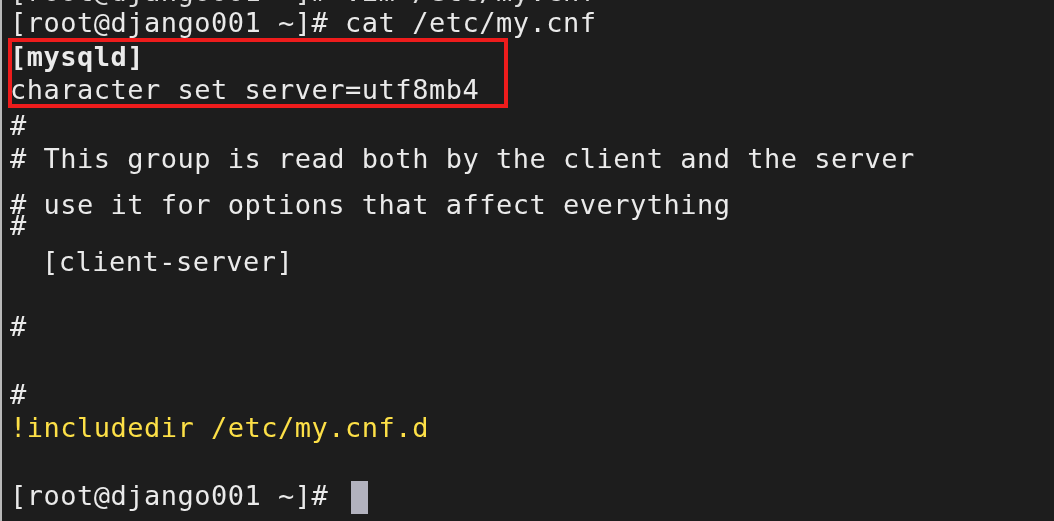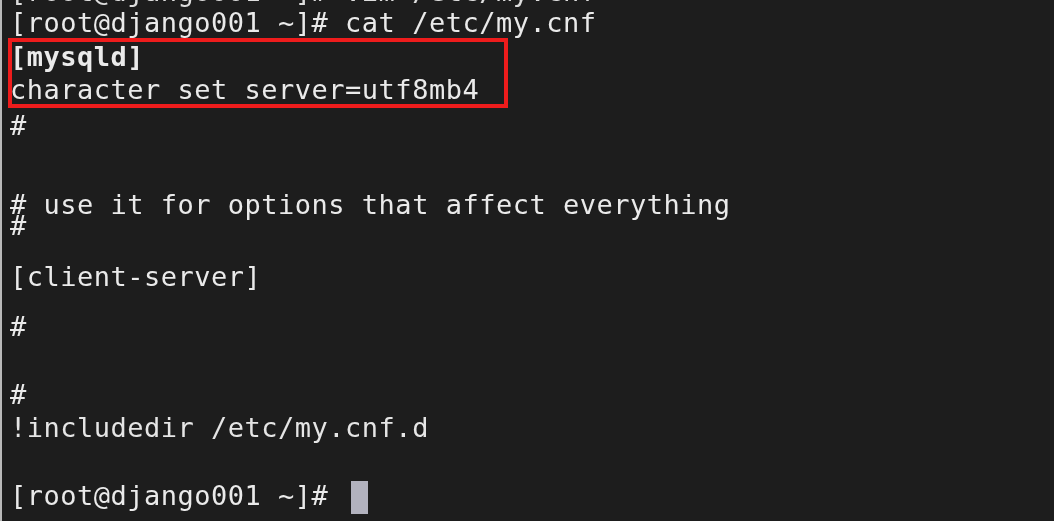--- a/index.html
+++ b/index.html
@@ -40,21 +40,21 @@
     left: 10px;
     height: 33px;
     line-height: 33px;
     white-space: pre;
     font-size: 27px;
     letter-spacing: 0.5px;
     color: #e8e8e8;
     font-family: "DejaVu Sans Mono", "Liberation Mono", monospace;
   }
   .c-default { color: #eaeaea; }
-  .c-green   { color: #e5e5e5; }
+  .c-green   { color: #fde047; }
 
   
   #annotation-box {
     position: absolute;
     left: 8px;
     top: 38px;
     width: 500px;
     height: 70px;
     border: 4px solid #ee1c1c;
     box-sizing: border-box;
@@ -100,26 +100,27 @@
     <div id="clipped-top-line">[root@django001 ~]# vim /etc/my.cnf</div>
 
     <div class="term-line c-default" style="top:6px;">[root@django001 ~]# cat /etc/my.cnf</div>
 
     <div class="term-line c-default" style="top:40px;font-weight:bold;">[mysqld]</div>
 
     <div class="term-line c-default" style="top:73px;">character_set_server=utf8mb4</div>
 
     <div class="term-line c-default" style="top:109px;">#</div>
 
+    <div class="term-line c-default" style="top:142px;"># This group is read both by the client and the server</div>
 
     <div class="term-line c-default" style="top:176px;margin-top:12px;"># use it for options that affect everything</div>
 
     <div class="term-line c-default" style="top:209px;">#</div>
 
-    <div class="term-line c-default" style="top:260px;">[client-server]</div>
+    <div class="term-line c-default" style="top:245px;margin-left:32px;">[client-server]</div>
 
     <div class="term-line c-default" style="top:277px;"></div>
 
     <div class="term-line c-default" style="top:310px;">#</div>
 
 
     <div class="term-line c-default" style="top:378px;">#</div>
 
     <div class="term-line c-green" style="top:411px;">!includedir /etc/my.cnf.d</div>
 

